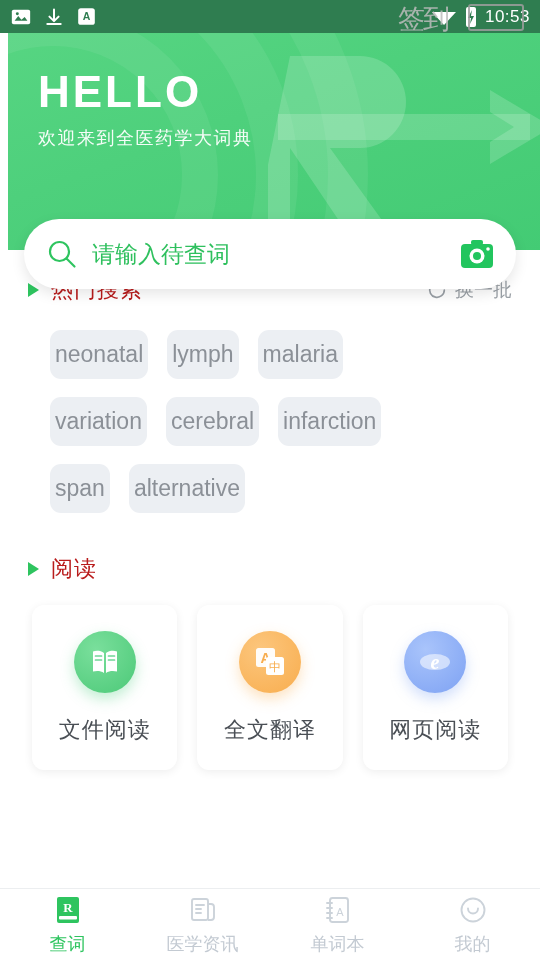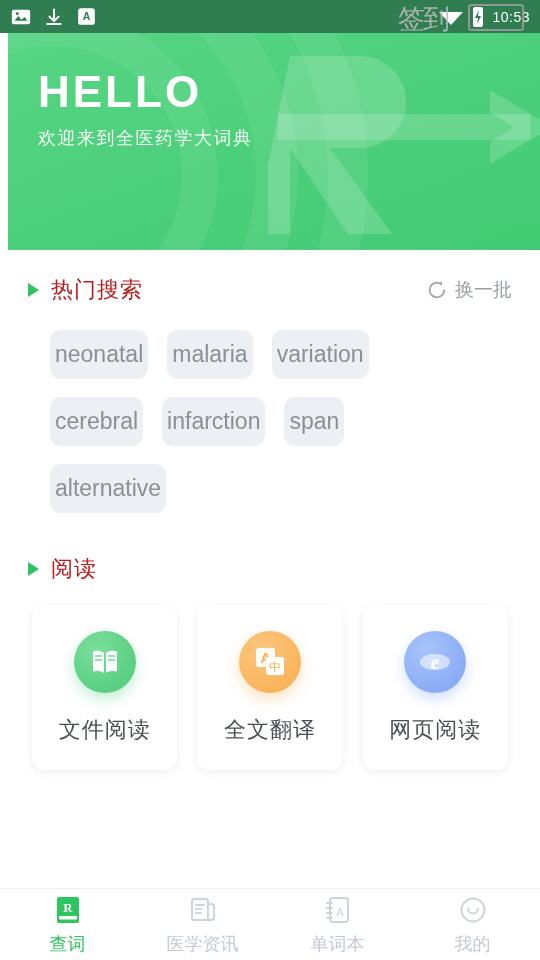--- a/index.html
+++ b/index.html
@@ -14,21 +14,21 @@
   
   .statusbar {
     position:absolute; top:0; left:0; width:540px; height:33px;
     background:#2f7d50; display:flex; align-items:center;
     padding:0 10px; z-index:40;
   }
   .sb-left { display:flex; align-items:center; gap:12px; }
   .sb-right { margin-left:auto; display:flex; align-items:center; gap:6px; }
   .sb-icon { display:inline-flex; align-items:center; justify-content:center; }
   .sb-time {
-    color:#ffffff; font-size:14px; letter-spacing:0.5px;
+    color:#ffffff; font-size:17px; letter-spacing:0.5px;
     font-family:"Liberation Sans",sans-serif;
   }
   .sb-watermark {
     position:absolute; left:398px; top:1px;
     font-size:27px; color:#bdbdbd; opacity:.85;
     font-family:"DejaVu Sans",sans-serif; pointer-events:none;
     letter-spacing:-2px;
   }
   .sb-wmbox {
     position:absolute; left:468px; top:4px; width:56px; height:27px;
@@ -202,37 +202,58 @@
         <path d="M58 60 h34 a14 14 0 0 1 0 28 h-34 Z" fill="rgba(255,255,255,0.0)"></path>
       </g>
       <rect x="10" y="86" width="252" height="26" fill="rgba(255,255,255,0.17)"></rect>
       <path d="M222 62 l62 37 l-62 37 v-22 l24 -15 l-24 -15 Z" fill="rgba(255,255,255,0.17)"></path>
     </svg>
 
     <div class="hello">HELLO</div>
     <div class="subtitle">欢迎来到全医药学大词典</div>
   </div>
 
+  <div class="searchwrap">
+    <div class="searchbar">
+      <span class="search-icon">
+        <svg width="32" height="32" viewBox="0 0 32 32">
+            <circle cx="13.5" cy="13.5" r="9.5" stroke="#2ec45f" stroke-width="2.2" fill="none"></circle>
+            <path d="M20.5 20.5 L28.5 28.5" stroke="#2ec45f" stroke-width="2.2" stroke-linecap="round"></path>
+          </svg>
+      </span>
+      <input class="search-input" type="text" value="" placeholder="请输入待查词" style="">
+      <span class="cam-btn">
+        <svg width="34" height="30" viewBox="0 0 34 30">
+            <rect x="11" y="1" width="12" height="5" rx="2" fill="#22c55e"></rect>
+            <rect x="1" y="5" width="32" height="24" rx="4" fill="#22c55e"></rect>
+            <circle cx="17" cy="17" r="7.5" fill="#fff"></circle>
+            <circle cx="17" cy="17" r="4" fill="#22c55e"></circle>
+            <circle cx="28" cy="10" r="1.8" fill="#fff"></circle>
+          </svg>
+      </span>
+    </div>
+  </div>
 
   <div class="content">
 
     <div class="sec-head">
       <span class="tri"></span>
       <span class="sec-title">热门搜索</span>
       <span class="refresh">
         <svg width="22" height="22" viewBox="0 0 24 24">
           <path d="M20 12a8 8 0 1 1-3.2-6.4" stroke="#9aa0a6" stroke-width="1.8" fill="none" stroke-linecap="round"></path>
           <path d="M17.4 2.6 L17.6 6.4 L13.9 5.6 Z" fill="#9aa0a6"></path>
         </svg>
         <span>换一批</span>
       </span>
     </div>
 
     <div class="tags">
       <span class="tag">neonatal</span>
+      <span class="tag">lymph</span>
       <span class="tag">malaria</span>
       <span class="tag">variation</span>
       <span class="tag">cerebral</span>
       <span class="tag">infarction</span>
       <span class="tag">span</span>
       <span class="tag">alternative</span>
     </div>
 
     <div class="sec-head" style="margin-top:38px">
       <span class="tri"></span>

